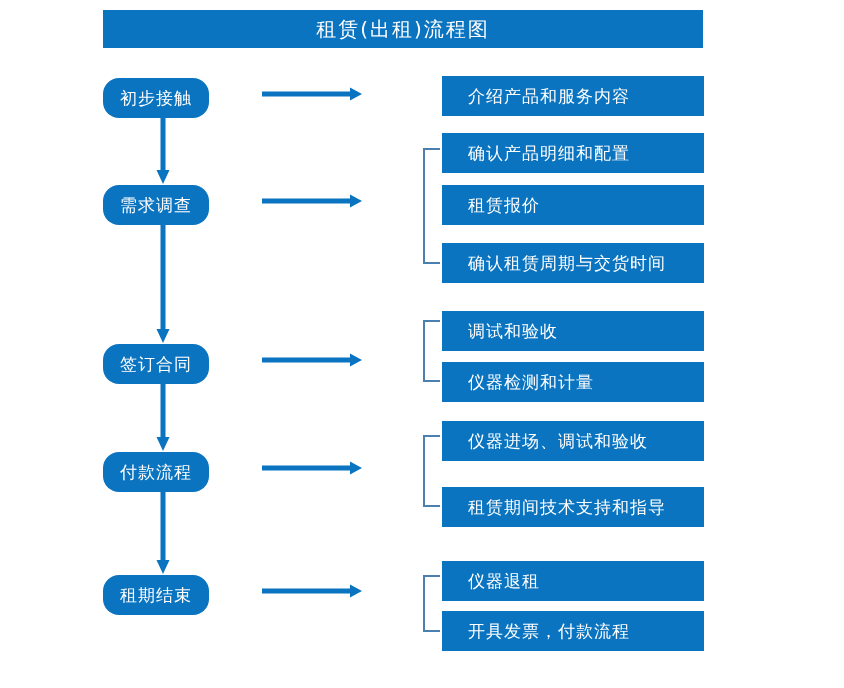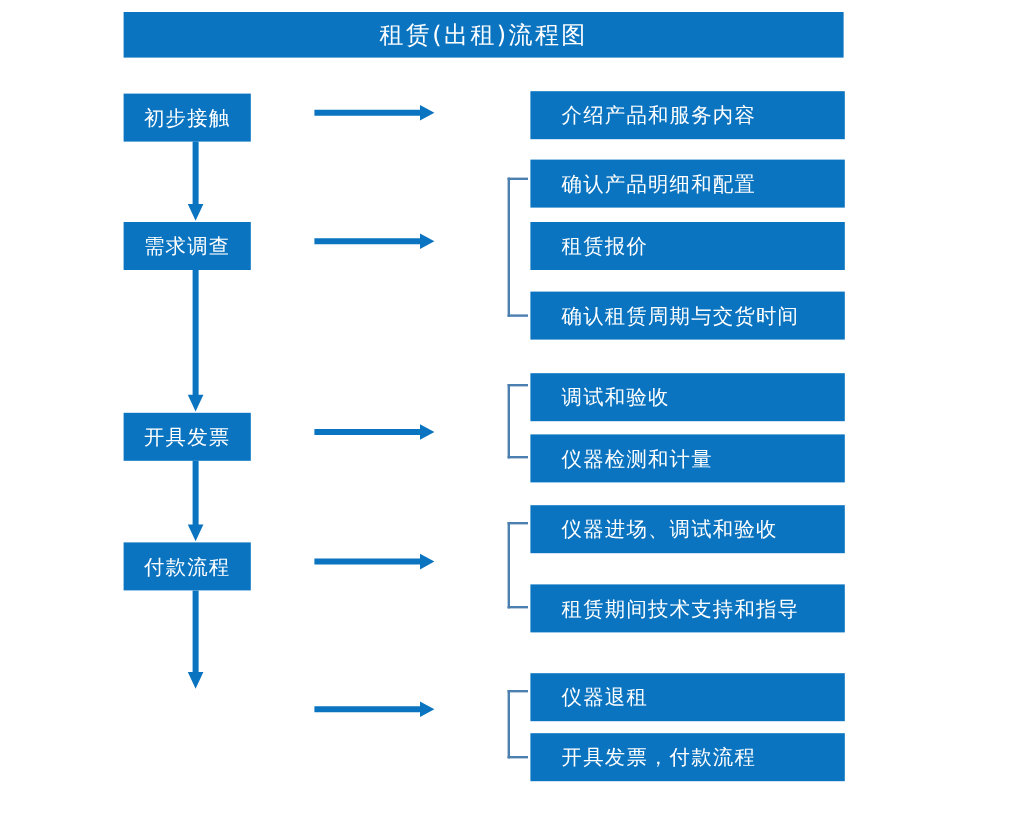--- a/index.html
+++ b/index.html
@@ -39,20 +39,21 @@
     justify-content: center;
     font-size: 20px;
     letter-spacing: 2px;
   }
   .stage-box {
     width: 106px;
     height: 40px;
     left: 103px;
     justify-content: center;
     font-size: 17px;
+    border-radius: 16px;
   }
   .detail-box {
     left: 442px;
     width: 262px;
     height: 40px;
     justify-content: flex-start;
     padding-left: 26px;
     font-size: 17px;
   }
   .arrow-h {
@@ -79,22 +80,23 @@
 </style>
 </head>
 <body>
 
 <div id="canvas">
 
   <div class="box title-bar">租赁(出租)流程图</div>
 
   <div class="box stage-box" style="top:78px">初步接触</div>
   <div class="box stage-box" style="top:185px">需求调查</div>
-  <div class="box stage-box" style="top:344px">开具发票</div>
+  <div class="box stage-box" style="top:344px">签订合同</div>
   <div class="box stage-box" style="top:452px">付款流程</div>
+  <div class="box stage-box" style="top:575px">租期结束</div>
 
   <div class="arrow-v" style="top:118px;height:67px">
     <svg width="16" height="67" viewBox="0 0 16 67">
         <path d="M5.5 0 h5 v52 h4 L8 66 L1.5 52 h4 z" fill="#0a74c0"></path>
       </svg>
   </div>
   <div class="arrow-v" style="top:225px;height:119px">
     <svg width="16" height="119" viewBox="0 0 16 119">
         <path d="M5.5 0 h5 v104 h4 L8 118 L1.5 104 h4 z" fill="#0a74c0"></path>
       </svg>

